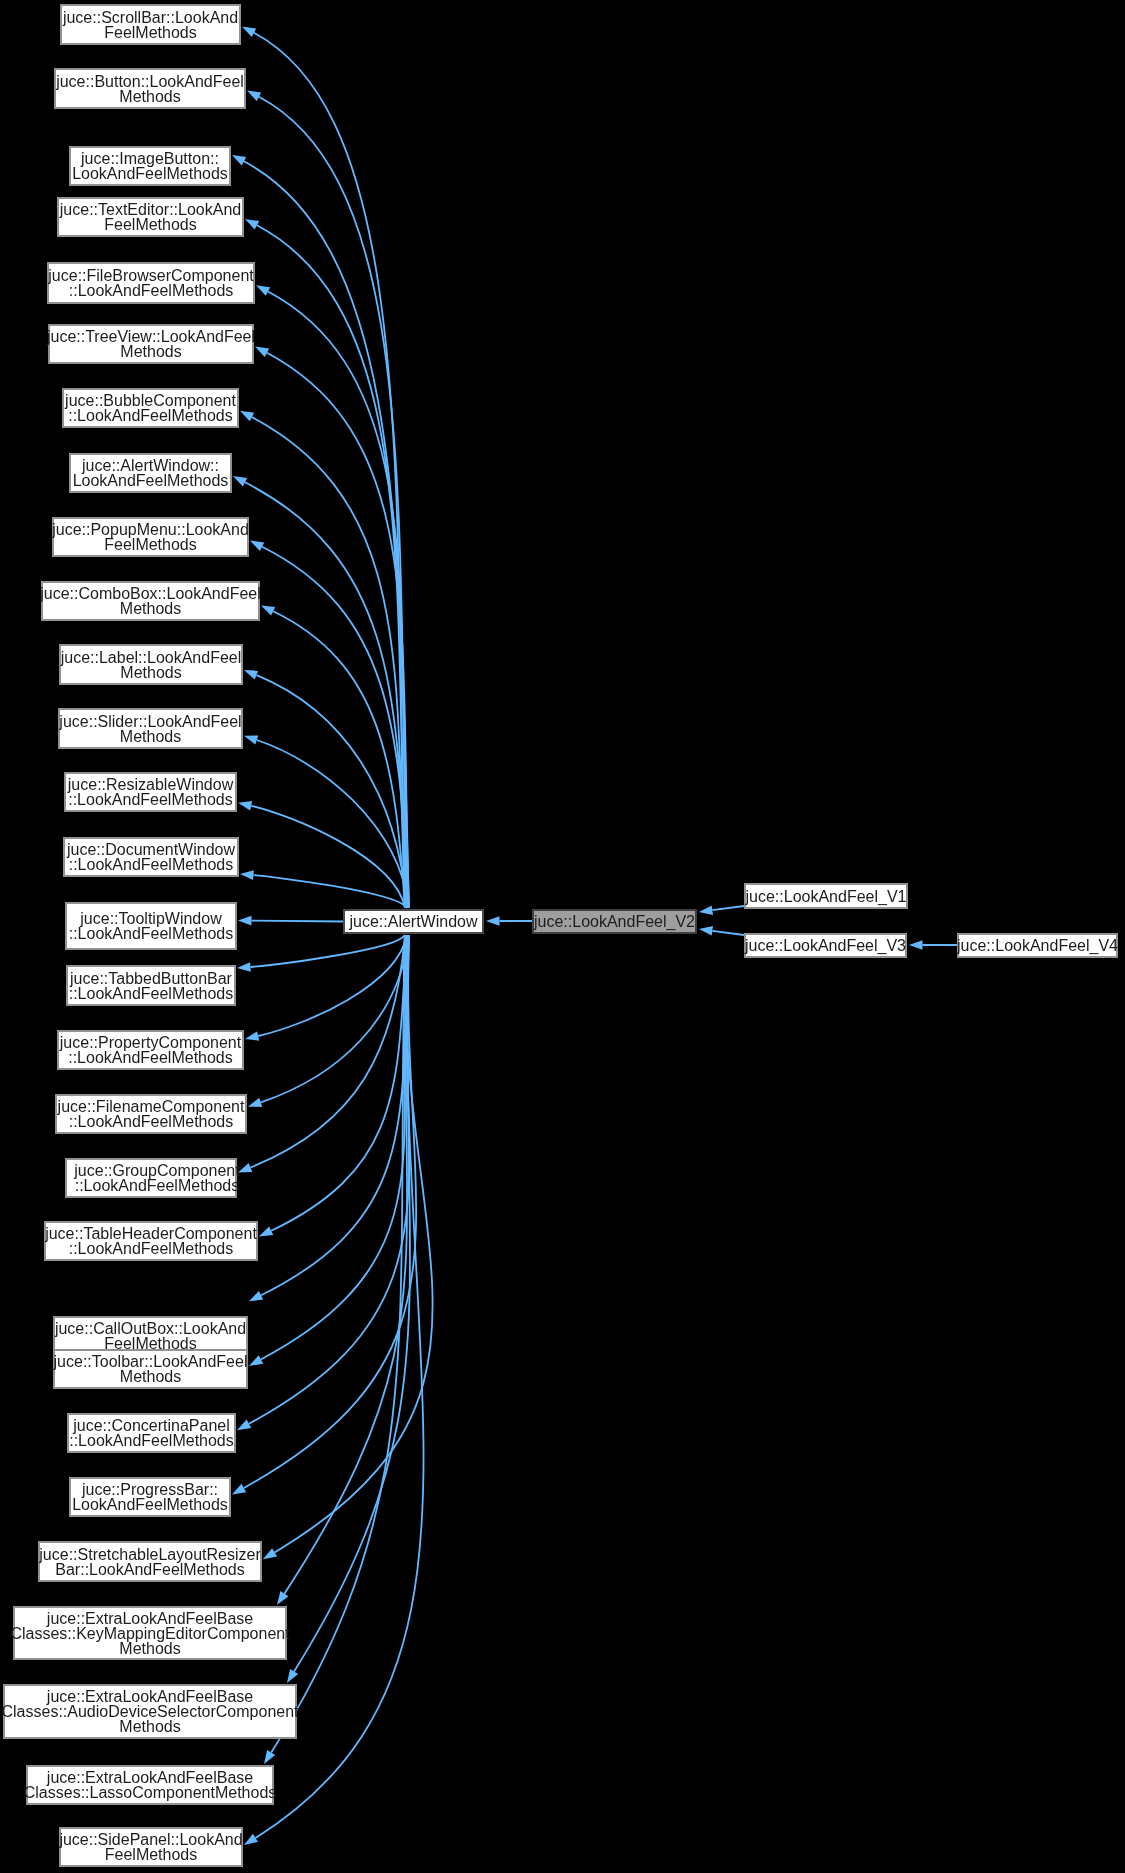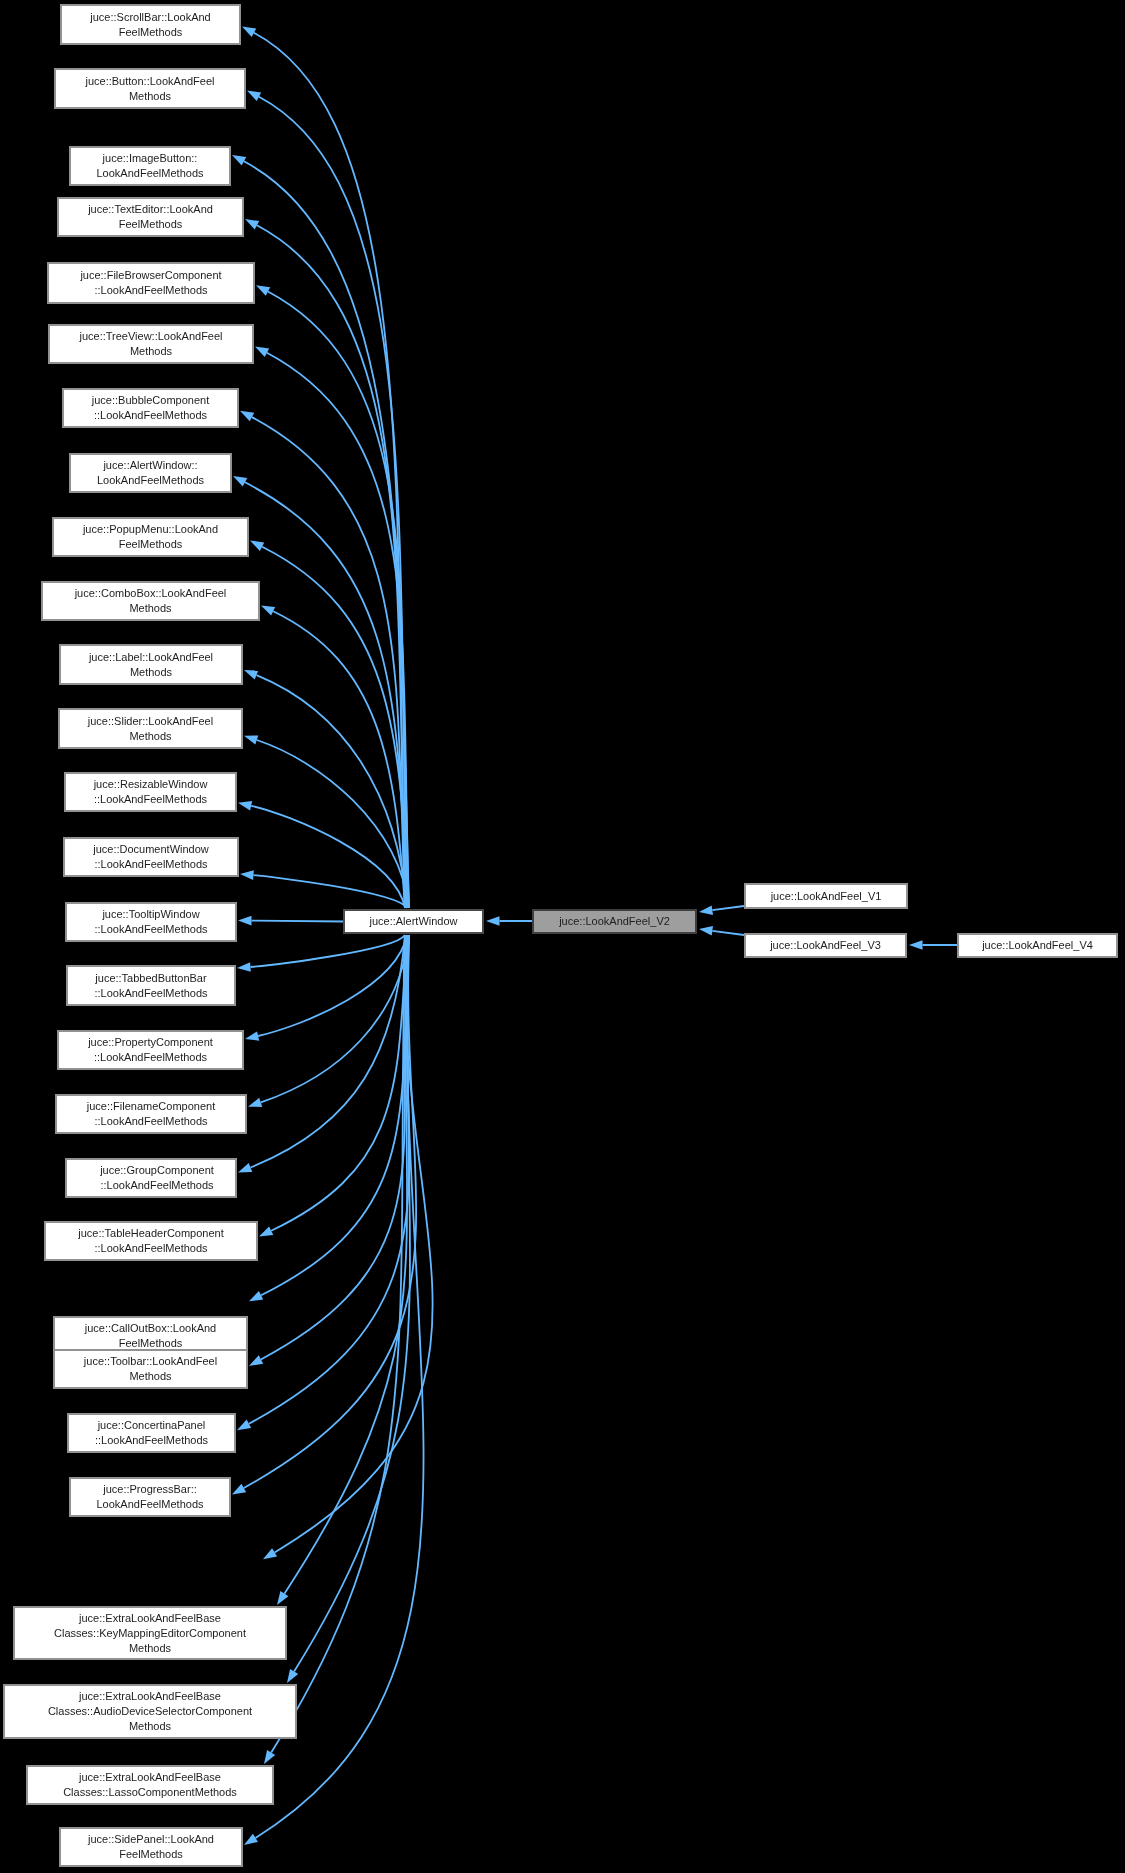--- a/index.html
+++ b/index.html
@@ -1,20 +1,20 @@
 <!DOCTYPE html>
 <html><head>
 <meta charset="utf-8">
 <style>
   html,body{margin:0;padding:0;background:#000;}
   #canvas{position:relative;width:1125px;height:1873px;background:#000;overflow:hidden;
           font-family:"Liberation Sans",sans-serif;}
   #edge-layer{position:absolute;left:0;top:0;}
   .node{position:absolute;box-sizing:border-box;display:flex;align-items:center;justify-content:center;
-        text-align:center;font-size:11px;line-height:15px;white-space:pre-line;cursor:pointer;}
+        text-align:center;font-size:16px;line-height:15px;white-space:pre-line;cursor:pointer;}
 </style>
 </head>
 <body>
 
 <div id="canvas">
   <svg id="edge-layer" width="1125" height="1873" viewBox="0 0 1125 1873">
       <path d="M405,908 C395.0,470.4 412.9,117.3 253.9,32.8" fill="none" stroke="#63b8ff" stroke-width="1.8"></path>
       <polygon points="242.0,26.5 256.2,28.6 251.7,37.1" fill="#63b8ff"></polygon>
       <path d="M407,908 C397.0,502.4 417.9,181.3 258.9,96.8" fill="none" stroke="#63b8ff" stroke-width="1.8"></path>
       <polygon points="247.0,90.5 261.2,92.6 256.7,101.1" fill="#63b8ff"></polygon>
@@ -102,40 +102,42 @@
     <div class="node" style="left: 41px; top: 581px; width: 219px; height: 40px; background: rgb(255, 255, 255); border: 2px solid rgb(145, 145, 145); color: rgb(29, 29, 29);"><span>juce::ComboBox::LookAndFeel
 Methods</span></div>
     <div class="node" style="left: 59px; top: 644px; width: 184px; height: 41px; background: rgb(255, 255, 255); border: 2px solid rgb(145, 145, 145); color: rgb(29, 29, 29);"><span>juce::Label::LookAndFeel
 Methods</span></div>
     <div class="node" style="left: 58px; top: 708px; width: 185px; height: 41px; background: rgb(255, 255, 255); border: 2px solid rgb(145, 145, 145); color: rgb(29, 29, 29);"><span>juce::Slider::LookAndFeel
 Methods</span></div>
     <div class="node" style="left: 64px; top: 772px; width: 173px; height: 40px; background: rgb(255, 255, 255); border: 2px solid rgb(145, 145, 145); color: rgb(29, 29, 29);"><span>juce::ResizableWindow
 ::LookAndFeelMethods</span></div>
     <div class="node" style="left: 63px; top: 837px; width: 176px; height: 40px; background: rgb(255, 255, 255); border: 2px solid rgb(145, 145, 145); color: rgb(29, 29, 29);"><span>juce::DocumentWindow
 ::LookAndFeelMethods</span></div>
-    <div class="node" style="left: 65px; top: 902px; width: 172px; height: 40px; background: rgb(255, 255, 255); border: 2px solid rgb(145, 145, 145); color: rgb(29, 29, 29);"><span>juce::TooltipWindow
+    <div class="node" style="left: 65px; top: 902px; width: 172px; height: 48px; background: rgb(255, 255, 255); border: 2px solid rgb(145, 145, 145); color: rgb(29, 29, 29);"><span>juce::TooltipWindow
 ::LookAndFeelMethods</span></div>
     <div class="node" style="left: 66px; top: 965px; width: 170px; height: 41px; background: rgb(255, 255, 255); border: 2px solid rgb(145, 145, 145); color: rgb(29, 29, 29);"><span>juce::TabbedButtonBar
 ::LookAndFeelMethods</span></div>
     <div class="node" style="left: 57px; top: 1030px; width: 187px; height: 40px; background: rgb(255, 255, 255); border: 2px solid rgb(145, 145, 145); color: rgb(29, 29, 29);"><span>juce::PropertyComponent
 ::LookAndFeelMethods</span></div>
     <div class="node" style="left: 55px; top: 1094px; width: 192px; height: 40px; background: rgb(255, 255, 255); border: 2px solid rgb(145, 145, 145); color: rgb(29, 29, 29);"><span>juce::FilenameComponent
 ::LookAndFeelMethods</span></div>
     <div class="node" style="left: 65px; top: 1158px; width: 172px; height: 40px; background: rgb(255, 255, 255); border: 2px solid rgb(145, 145, 145); color: rgb(29, 29, 29); padding-left: 12px;"><span>juce::GroupComponent
 ::LookAndFeelMethods</span></div>
     <div class="node" style="left: 44px; top: 1221px; width: 214px; height: 40px; background: rgb(255, 255, 255); border: 2px solid rgb(145, 145, 145); color: rgb(29, 29, 29);"><span>juce::TableHeaderComponent
 ::LookAndFeelMethods</span></div>
     <div class="node" style="left: 53px; top: 1316px; width: 195px; height: 40px; background: rgb(255, 255, 255); border: 2px solid rgb(145, 145, 145); color: rgb(29, 29, 29);"><span>juce::CallOutBox::LookAnd
 FeelMethods</span></div>
     <div class="node" style="left: 53px; top: 1349px; width: 195px; height: 40px; background: rgb(255, 255, 255); border: 2px solid rgb(145, 145, 145); color: rgb(29, 29, 29);"><span>juce::Toolbar::LookAndFeel
 Methods</span></div>
     <div class="node" style="left: 67px; top: 1413px; width: 169px; height: 40px; background: rgb(255, 255, 255); border: 2px solid rgb(145, 145, 145); color: rgb(29, 29, 29);"><span>juce::ConcertinaPanel
 ::LookAndFeelMethods</span></div>
     <div class="node" style="left: 69px; top: 1477px; width: 162px; height: 40px; background: rgb(255, 255, 255); border: 2px solid rgb(145, 145, 145); color: rgb(29, 29, 29);"><span>juce::ProgressBar::
 LookAndFeelMethods</span></div>
+    <div class="node" style="left: 38px; top: 1541px; width: 224px; height: 41px; background: rgb(255, 255, 255); border: 2px solid rgb(145, 145, 145); color: rgb(29, 29, 29);"><span>juce::StretchableLayoutResizer
+Bar::LookAndFeelMethods</span></div>
     <div class="node" style="left: 13px; top: 1606px; width: 274px; height: 54px; background: rgb(255, 255, 255); border: 2px solid rgb(145, 145, 145); color: rgb(29, 29, 29);"><span>juce::ExtraLookAndFeelBase
 Classes::KeyMappingEditorComponent
 Methods</span></div>
     <div class="node" style="left: 3px; top: 1684px; width: 294px; height: 55px; background: rgb(255, 255, 255); border: 2px solid rgb(145, 145, 145); color: rgb(29, 29, 29);"><span>juce::ExtraLookAndFeelBase
 Classes::AudioDeviceSelectorComponent
 Methods</span></div>
     <div class="node" style="left: 26px; top: 1765px; width: 248px; height: 40px; background: rgb(255, 255, 255); border: 2px solid rgb(145, 145, 145); color: rgb(29, 29, 29);"><span>juce::ExtraLookAndFeelBase
 Classes::LassoComponentMethods</span></div>
     <div class="node" style="left: 59px; top: 1827px; width: 184px; height: 40px; background: rgb(255, 255, 255); border: 2px solid rgb(145, 145, 145); color: rgb(29, 29, 29);"><span>juce::SidePanel::LookAnd
 FeelMethods</span></div>

